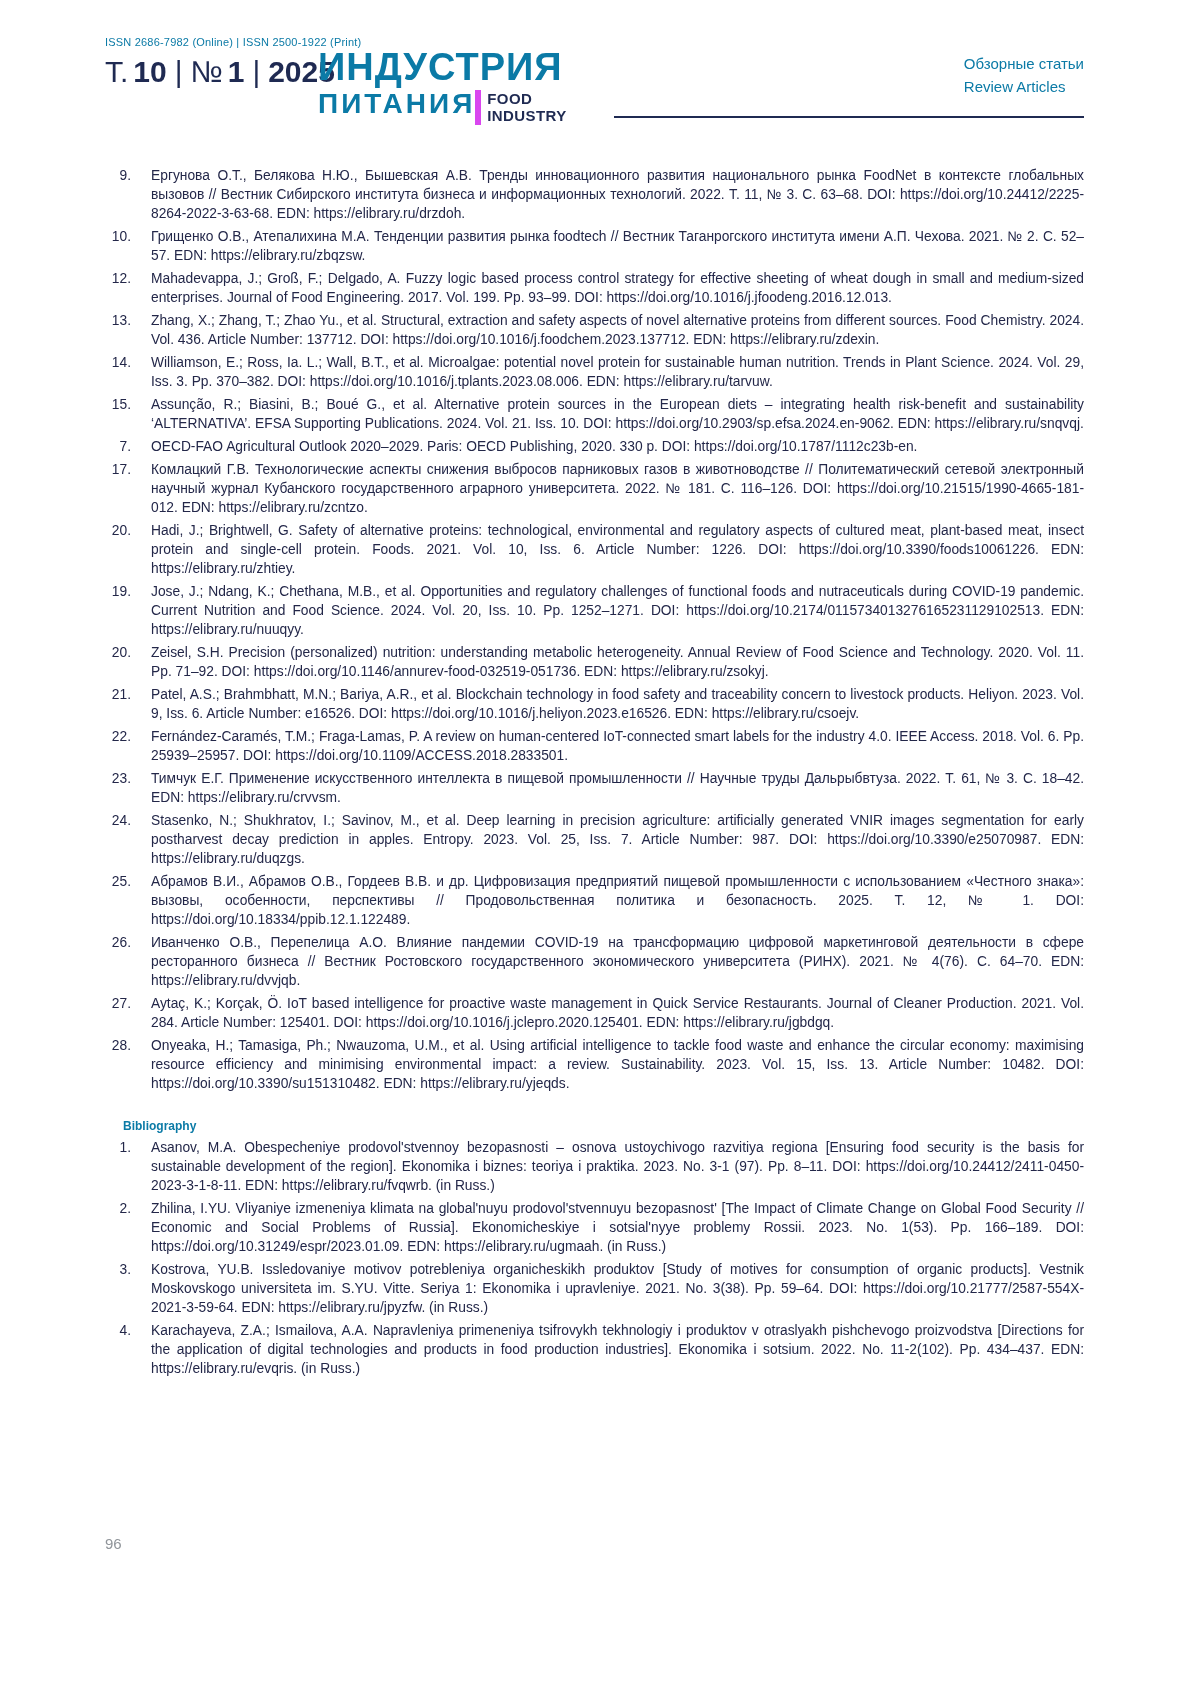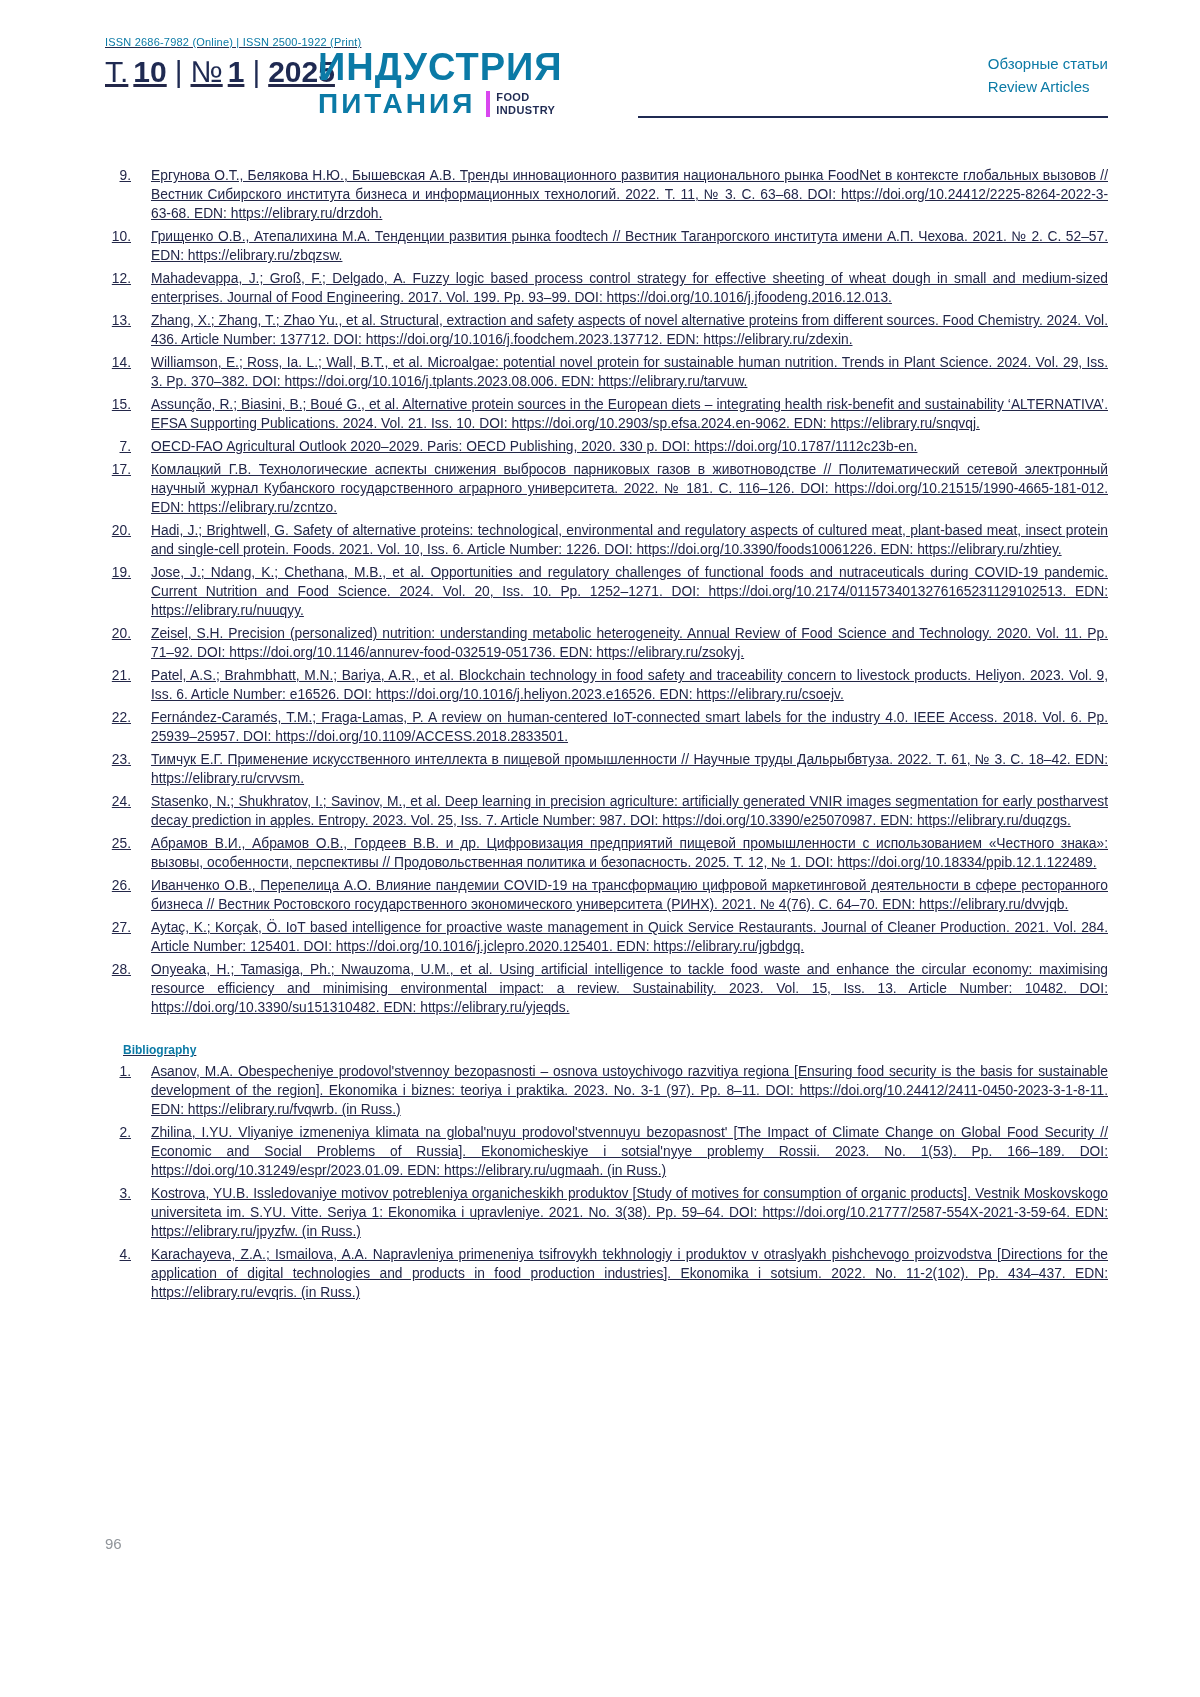--- a/index.html
+++ b/index.html
@@ -1,39 +1,38 @@
 <!DOCTYPE html>
 <html lang="ru"><head>
 <meta charset="utf-8">
 <style>
   html,body{margin:0;padding:0;background:#ffffff;}
   .page{
     position:relative;
     width:1200px;height:1697px;
     box-sizing:border-box;
-    padding:36px 92px 0 105px;
+    padding:36px 116px 0 105px;
     background:#ffffff;
     font-family:"Liberation Sans","DejaVu Sans",sans-serif;
     color:#232749;
     overflow:hidden;
-    text-decoration:underline;
   }
   
   header{position:relative;height:82px;}
   .issn{color:#0b7aa6;font-size:11px;letter-spacing:.2px;}
   .volume{margin-top:7px;font-size:30px;color:#1f2a52;white-space:nowrap;}
   .v-light{font-weight:400;margin-right:5px;}
   .v-bold{font-weight:700;}
   .v-sep{font-weight:300;margin:0 8px;color:#1f2a52;}
   .hdr-logo{position:absolute;left:213px;top:12px;color:#0b7aa6;}
   .logo-line1{font-size:38px;font-weight:700;letter-spacing:1px;line-height:1;}
-  .logo-row{display:flex;align-items:center;margin-top:4px;}
+  .logo-row{display:flex;align-items:flex-start;margin-top:4px;}
   .logo-line2{font-size:28px;font-weight:700;letter-spacing:3px;line-height:1;}
-  .logo-sub{border-left:4px solid #d946ef;margin-left:11px;padding-left:6px;
-            font-size:11px;font-weight:700;color:#1f2a52;line-height:1.15;letter-spacing:.4px;}
+  .logo-sub{border-left:6px solid #d946ef;margin-left:0;padding-left:6px;
+            font-size:15px;font-weight:700;color:#1f2a52;line-height:1.15;letter-spacing:.4px;}
   .hdr-right{position:absolute;right:0;top:16px;color:#0b7aa6;
              font-size:15px;line-height:1.55;}
   .hdr-rule{position:absolute;right:0;bottom:0;width:470px;height:2px;background:#1f2a52;}
   
   .refs{margin-top:48px;}
   .ref{display:flex;margin-bottom:4px;}
   .ref-num{flex:0 0 26px;text-align:right;margin-right:7px;
            font-size:13.8px;line-height:19px;color:#232749;}
   .ref-text{flex:1;text-align:justify;font-size:13.8px;line-height:19px;
             color:#232749;overflow-wrap:break-word;margin-left:13px;}

